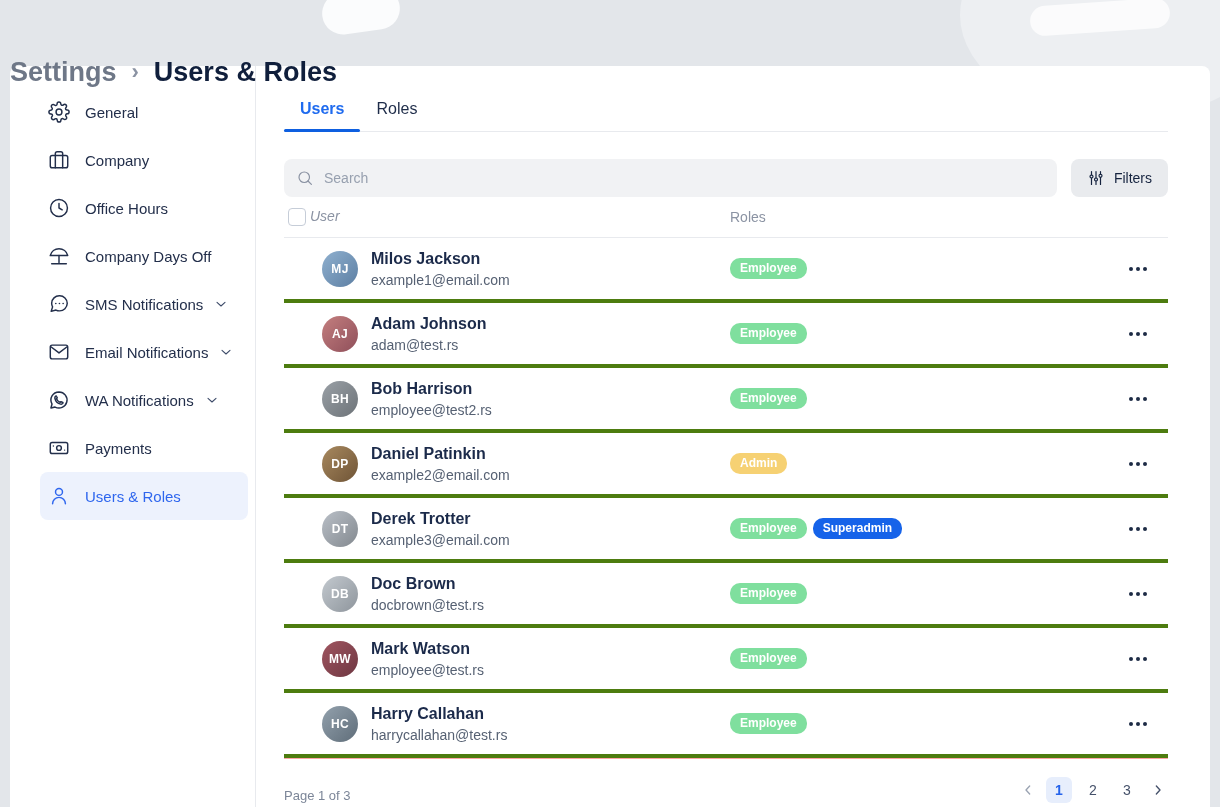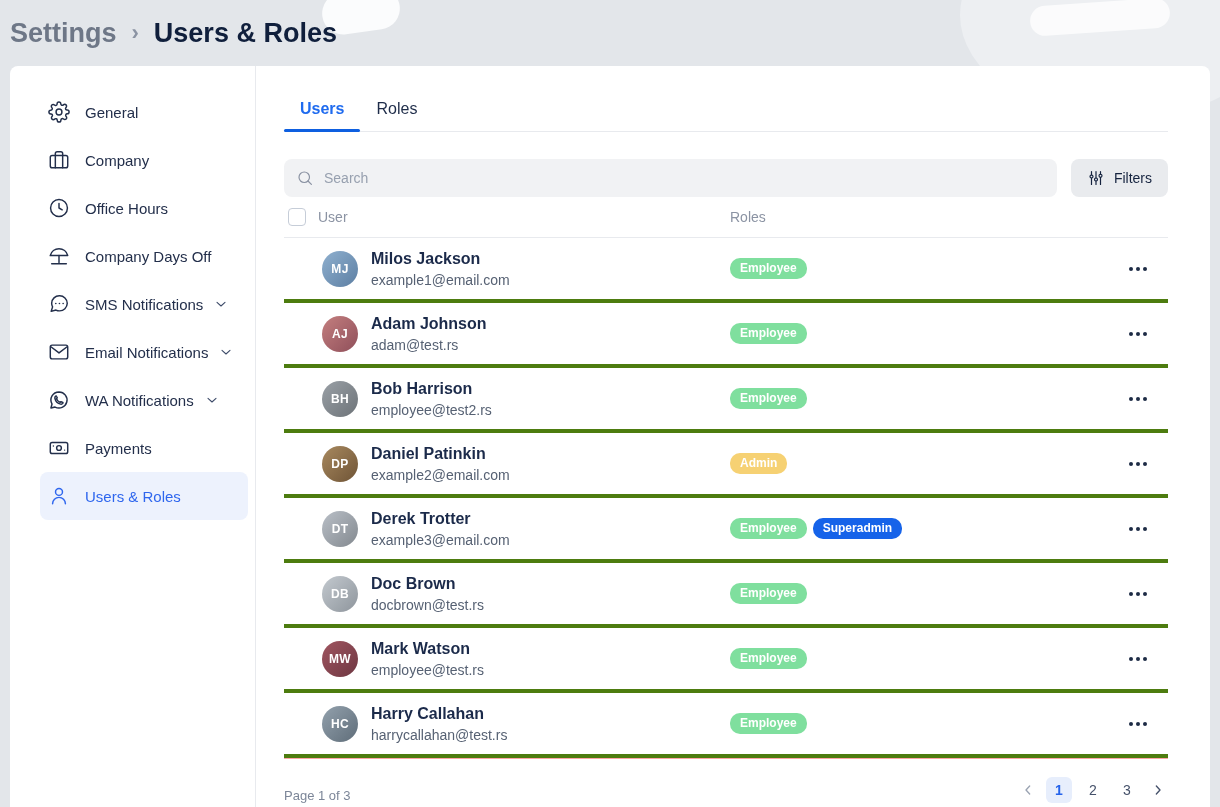--- a/index.html
+++ b/index.html
@@ -10,21 +10,21 @@
     position:relative;
     color:#1e2c49;
   }
   
   .blob { position:absolute; z-index:0; }
   .blob-a { left:322px; top:-10px; width:78px; height:42px; background:#fbfcfd; border-radius:22px; transform:rotate(-8deg); }
   .blob-b { right:-60px; top:-90px; width:320px; height:210px; background:#edeff2; border-radius:50%; }
   .blob-c { left:1030px; top:2px; width:140px; height:30px; background:rgba(255,255,255,.75); border-radius:16px; transform:rotate(-4deg); }
 
   
-  .breadcrumb { position:relative; z-index:2; display:flex; align-items:center; padding:10px 0 0 10px; height:56px; }
+  .breadcrumb { position:relative; z-index:2; display:flex; align-items:center; padding:10px 0 0 10px; height:56px;margin-top:39px; }
   .bc-parent { font-size:27px; font-weight:600; color:#6e7787; }
   .bc-sep { font-size:22px; color:#8b93a3; margin:0 15px; font-weight:600; }
   .bc-current { font-size:27px; font-weight:700; color:#101f3c; }
 
   
   .card { position:absolute; z-index:1; top:66px; left:10px; width:1200px; height:741px; background:#ffffff; border-radius:8px 8px 0 0; display:flex; overflow:hidden; }
 
   
   .sidebar { width:245px; padding:22px 0 0 30px; flex:none; }
   .side-item { display:flex; align-items:center; height:48px; padding:0 8px; margin-right:7px; border-radius:8px; cursor:pointer; color:#232f4b; }
@@ -48,21 +48,21 @@
   .searchbox { flex:1; height:38px; background:#f1f2f4; border-radius:8px; display:flex; align-items:center; padding:4px 12px; }
   .search-icon { width:18px; height:18px; color:#8b93a3; flex:none; }
   .searchbox input { border:none; outline:none; background:transparent; font-size:14px; margin-left:10px; width:100%; color:#1e2c49; font-family:inherit; }
   .searchbox input::placeholder { color:#97a0af; }
   .filters-btn { height:38px; background:#e9ebee; border:none; border-radius:8px; display:flex; align-items:center; padding:0 16px; gap:9px; cursor:pointer; font-family:inherit; }
   .filters-btn .icon { width:18px; height:18px; color:#15233f; }
   .filters-btn span { font-size:14px; color:#15233f; }
 
   
   .thead { display:grid; grid-template-columns:446px 1fr 60px; align-items:center; height:41px; border-bottom:1px solid #e8eaee; }
-  .thead .th-user { display:flex; align-items:center; gap:12px; padding-left:4px; }
+  .thead .th-user { display:flex; align-items:flex-start; gap:4px; padding-left:4px;font-style:italic; }
   .checkbox { width:18px; height:18px; border:1.5px solid #c6cdd8; border-radius:4px; background:#fff; cursor:pointer; flex:none; }
   .th-label { font-size:14px; color:#8b93a3; }
 
   .trow { display:grid; grid-template-columns:446px 1fr 60px; align-items:center; height:65px; border-bottom:4px solid #4d7c0f; }
   .cell-user { display:flex; align-items:center; padding-left:38px; }
   .avatar { width:36px; height:36px; border-radius:50%; flex:none; display:flex; align-items:center; justify-content:center; }
   .initials { color:#ffffff; font-size:12px; font-weight:700; letter-spacing:.3px; }
   .uinfo { margin-left:13px; }
   .uname { font-size:16px; font-weight:700; color:#1b2a4a; line-height:1.25; }
   .uemail { font-size:14px; color:#566173; margin-top:3px; }

